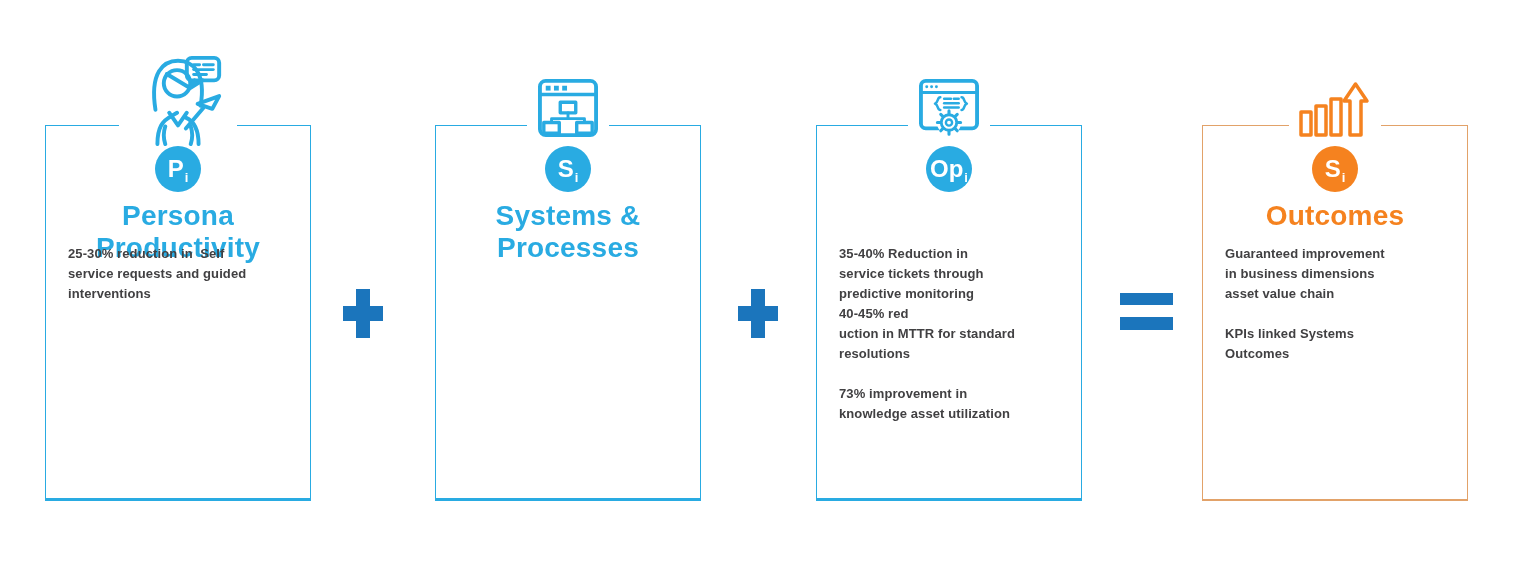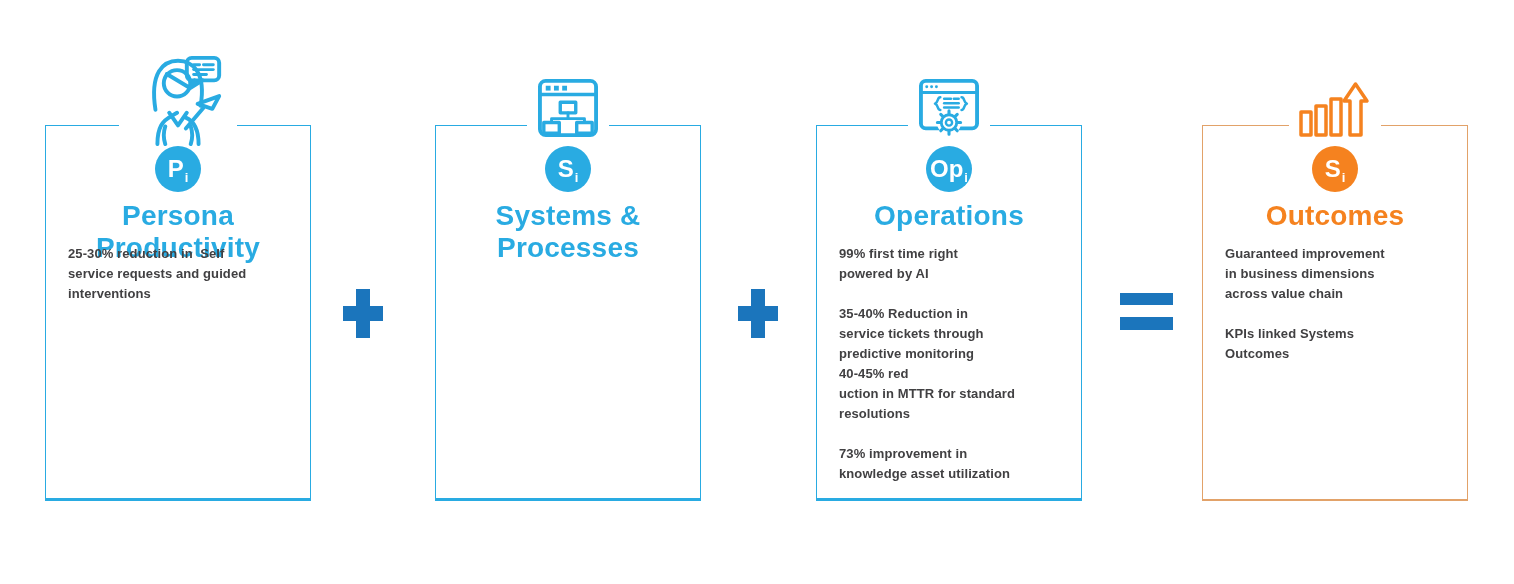--- a/index.html
+++ b/index.html
@@ -136,24 +136,21 @@
         <circle cx="32" cy="46" r="12.5" fill="#ffffff" stroke="none"></circle>
         <circle cx="32" cy="46" r="8" stroke-width="3"></circle>
         <circle cx="32" cy="46" r="3.2" stroke-width="2.5"></circle>
         <path d="M41 46 H44 M23 46 H20 M32 55 V58 M32 37 V34 M38.4 52.4 L40.5 54.5 M25.6 52.4 L23.5 54.5 M25.6 39.6 L23.5 37.5 M38.4 39.6 L40.5 37.5" stroke-width="3.2"></path>
       </svg>
     </div>
     <div class="badge">
         <span class="badge-main">Op</span>
         <span class="badge-sub">i</span>
       </div>
-    <h2 class="title">Operations</h2>
     <div class="body">
-      <p>99% first time right
-powered by AI</p>
       <p>35-40% Reduction in
 service tickets through
 predictive monitoring
 40-45% red
 uction in MTTR for standard
 resolutions</p>
       <p>73% improvement in
 knowledge asset utilization</p>
     </div>
   </section>
@@ -174,19 +171,19 @@
       </svg>
     </div>
     <div class="badge">
         <span class="badge-main">S</span>
         <span class="badge-sub">i</span>
       </div>
     <h2 class="title">Outcomes</h2>
     <div class="body">
       <p>Guaranteed improvement
 in business dimensions
-across value chain</p>
+asset value chain</p>
       <p>KPIs linked Systems
 Outcomes</p>
     </div>
   </section>
 
 </div>
 
 </body></html>

